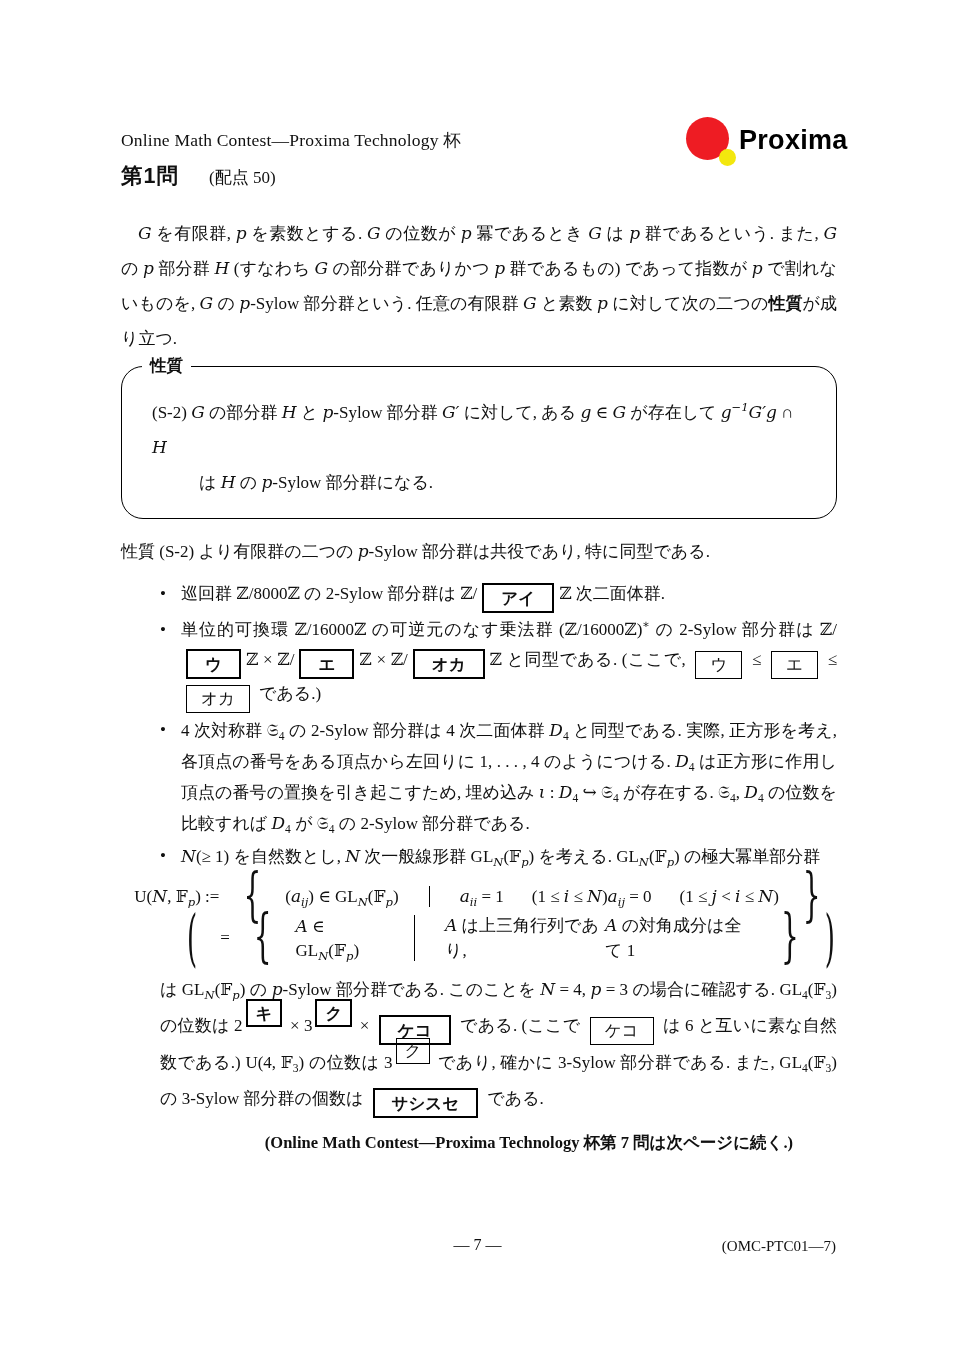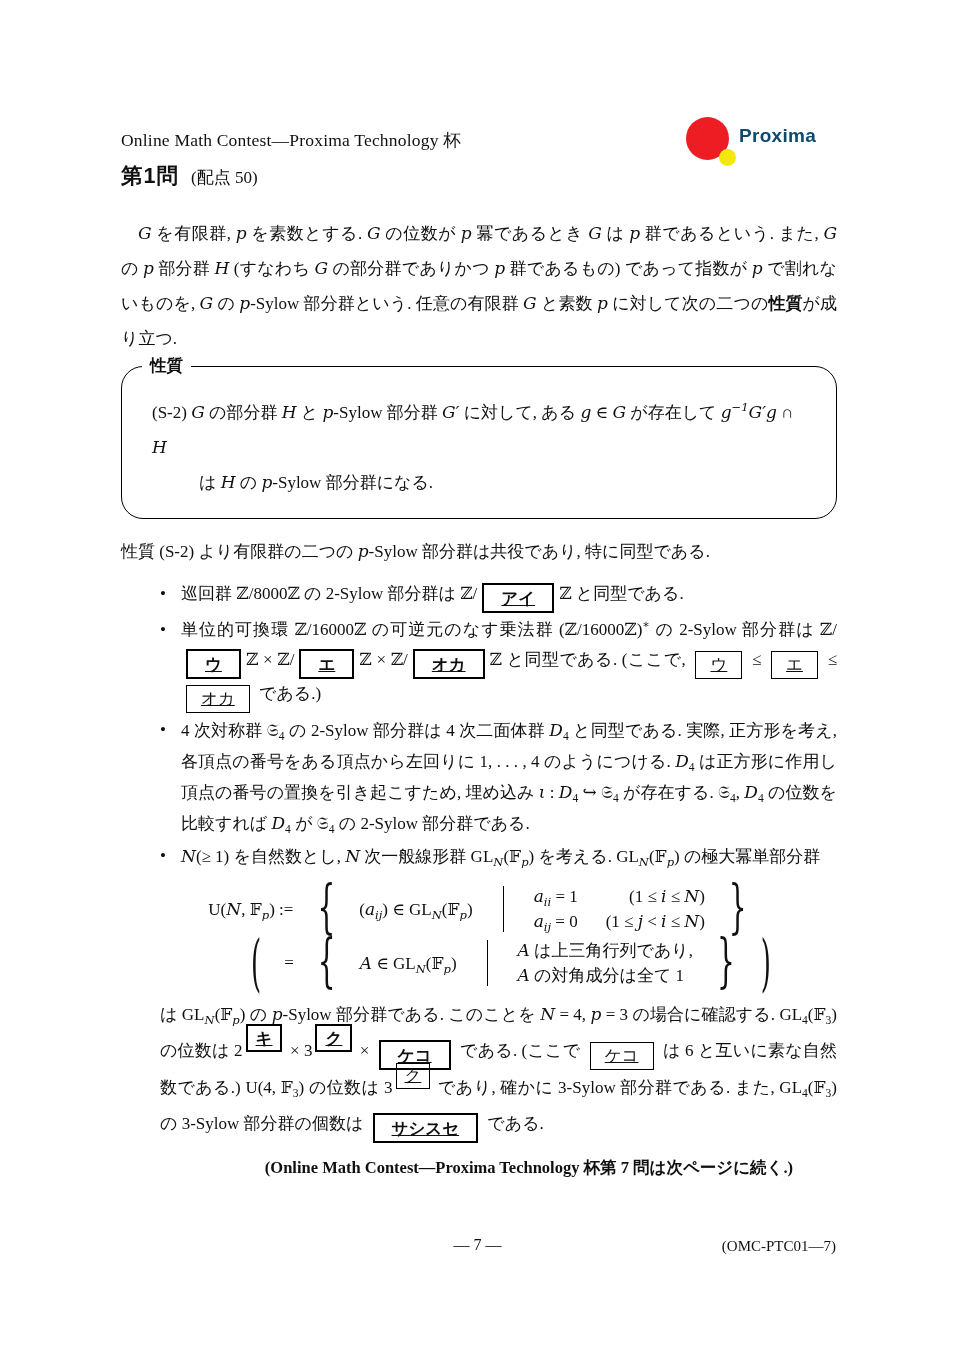--- a/index.html
+++ b/index.html
@@ -3,30 +3,30 @@
 <meta charset="utf-8">
 <style>
   html,body{margin:0;padding:0;background:#e8e8e8;}
   .page{position:relative;width:955px;height:1350px;background:#ffffff;overflow:hidden;
         font-family:"Liberation Serif","DejaVu Serif",serif;color:#101010;font-size:17px;}
   .content{position:absolute;left:121px;top:128px;width:716px;}
 
   
   .doc-title{font-size:17.5px;letter-spacing:.2px;}
   .tb{font-weight:normal;}
-  .problem-line{margin-top:9px;display:flex;align-items:baseline;gap:12px;}
+  .problem-line{margin-top:9px;display:flex;align-items:baseline;gap:30px;}
   .problem-label{font-family:"Liberation Sans","DejaVu Sans",sans-serif;font-weight:bold;font-size:21.5px;letter-spacing:1px;}
   .points{font-size:17px;}
 
   
   .logo{position:absolute;left:683px;top:113px;width:152px;height:58px;}
   .logo-red{position:absolute;left:3px;top:4px;width:43px;height:43px;border-radius:50%;}
   .logo-yellow{position:absolute;left:36px;top:36px;width:17px;height:17px;border-radius:50%;}
   .logo-word{position:absolute;left:56px;top:12px;font-family:"Liberation Sans","DejaVu Sans",sans-serif;
-             font-weight:600;font-size:19px;color:#0c4a6e;letter-spacing:.3px;}
+             font-weight:600;font-size:27px;color:#000000;letter-spacing:.3px;}
 
   
   .para{line-height:35px;text-align:justify;}
   .intro{margin-top:26px;text-indent:1em;}
   .bd{font-weight:bold;}
   .mv{font-family:"DejaVu Serif","Liberation Serif",serif;font-style:italic;}
   sub,sup{font-size:68%;line-height:0;}
 
   
   .pbox{position:relative;border:1.8px solid #000;border-radius:22px;padding:28px 26px 18px 30px;margin-top:10px;}
@@ -40,32 +40,32 @@
 
   
   .bullets{margin-top:10px;padding-left:39px;}
   .bullet{display:flex;margin-top:2px;}
   .dot{width:21px;flex:none;line-height:30px;}
   .btext{flex:1;line-height:30px;text-align:justify;}
 
   
   .abox{display:inline-block;border:2.6px solid #000;padding:1px 17px;margin:0 5px;
         font-family:"Liberation Sans","DejaVu Sans",sans-serif;font-weight:bold;font-size:16.5px;
-        line-height:24px;vertical-align:-5px;text-decoration:underline;}
+        line-height:24px;vertical-align:-5px;}
   .abox.thin{border-width:1px;font-family:"Liberation Serif","DejaVu Serif",serif;font-weight:normal;padding:1px 14px;}
   .abox.up{padding:0 8px;margin:0 3px;position:relative;top:-12px;vertical-align:baseline;}
 
   
   .eq{display:flex;flex-direction:column;align-items:center;margin:12px 0 6px 0;}
   .eq-row{display:flex;align-items:center;gap:21px;line-height:24px;}
   .eq-row2{margin-top:4px;margin-left:64px;}
   .brace{font-family:"DejaVu Serif",serif;font-size:28px;font-weight:300;transform:scaleY(2.05);padding:0 3px;}
   .paren{font-family:"DejaVu Serif",serif;font-size:26px;font-weight:300;transform:scaleY(2.35);padding:0 2px;}
   .vbar{align-self:stretch;width:0;border-left:1.3px solid #000;margin:2px 9px;}
-  .conds{display:flex;flex-direction:column;line-height:25px;}
+  .conds{display:flex;line-height:25px;}
   .cond-row{display:flex;justify-content:space-between;gap:28px;}
 
   .outro{margin-left:39px;margin-top:8px;line-height:36px;text-align:justify;}
   .continue-line{margin-top:14px;text-align:center;padding-left:100px;font-weight:bold;font-size:16.5px;}
 
   
   .footer-page{position:absolute;top:1236px;left:0;width:955px;text-align:center;font-size:16px;}
   .footer-code{position:absolute;top:1238px;left:0;width:836px;text-align:right;font-size:15px;}
 </style>
 </head>
@@ -97,21 +97,21 @@
           <div class="bxline ind"><span>は </span><span class="mv">H</span><span> の </span><span class="mv">p</span><span>-Sylow 部分群になる.</span></div>
         </div>
     </div>
 
     <div class="para after-box"><span>性質 (S-2) より有限群の二つの </span><span class="mv">p</span><span>-Sylow 部分群は共役であり, 特に同型である.</span></div>
 
 
     <div class="bullets">
         <div class="bullet">
           <span class="dot">•</span>
-          <div class="btext"><span>巡回群 ℤ/8000ℤ の 2-Sylow 部分群は ℤ/</span><span class="abox">アイ</span><span>ℤ と同型である.</span></div>
+          <div class="btext"><span>巡回群 ℤ/8000ℤ の 2-Sylow 部分群は ℤ/</span><span class="abox">アイ</span><span>ℤ 次二面体群.</span></div>
         </div>
         <div class="bullet">
           <span class="dot">•</span>
           <div class="btext"><span>単位的可換環 ℤ/16000ℤ の可逆元のなす乗法群 (ℤ/16000ℤ)</span><sup>∗</sup><span> の 2-Sylow 部分群は ℤ/</span><span class="abox">ウ</span><span>ℤ × ℤ/</span><span class="abox">エ</span><span>ℤ × ℤ/</span><span class="abox">オカ</span><span>ℤ と同型である.  (ここで, </span><span class="abox thin">ウ</span><span> ≤ </span><span class="abox thin">エ</span><span> ≤ </span><span class="abox thin">オカ</span><span> である.)</span></div>
         </div>
         <div class="bullet">
           <span class="dot">•</span>
           <div class="btext"><span>4 次対称群 𝔖</span><sub>4</sub><span> の 2-Sylow 部分群は 4 次二面体群 </span><span class="mv">D</span><sub>4</sub><span> と同型である. 実際, 正方形を考え, 各頂点の番号をある頂点から左回りに 1, . . . , 4 のようにつける. </span><span class="mv">D</span><sub>4</sub><span> は正方形に作用し頂点の番号の置換を引き起こすため, 埋め込み </span><span class="mv">ι</span><span> : </span><span class="mv">D</span><sub>4</sub><span> ↪ 𝔖</span><sub>4</sub><span> が存在する. 𝔖</span><sub>4</sub><span>, </span><span class="mv">D</span><sub>4</sub><span> の位数を比較すれば </span><span class="mv">D</span><sub>4</sub><span> が 𝔖</span><sub>4</sub><span> の 2-Sylow 部分群である.</span></div>
         </div>
         <div class="bullet">

